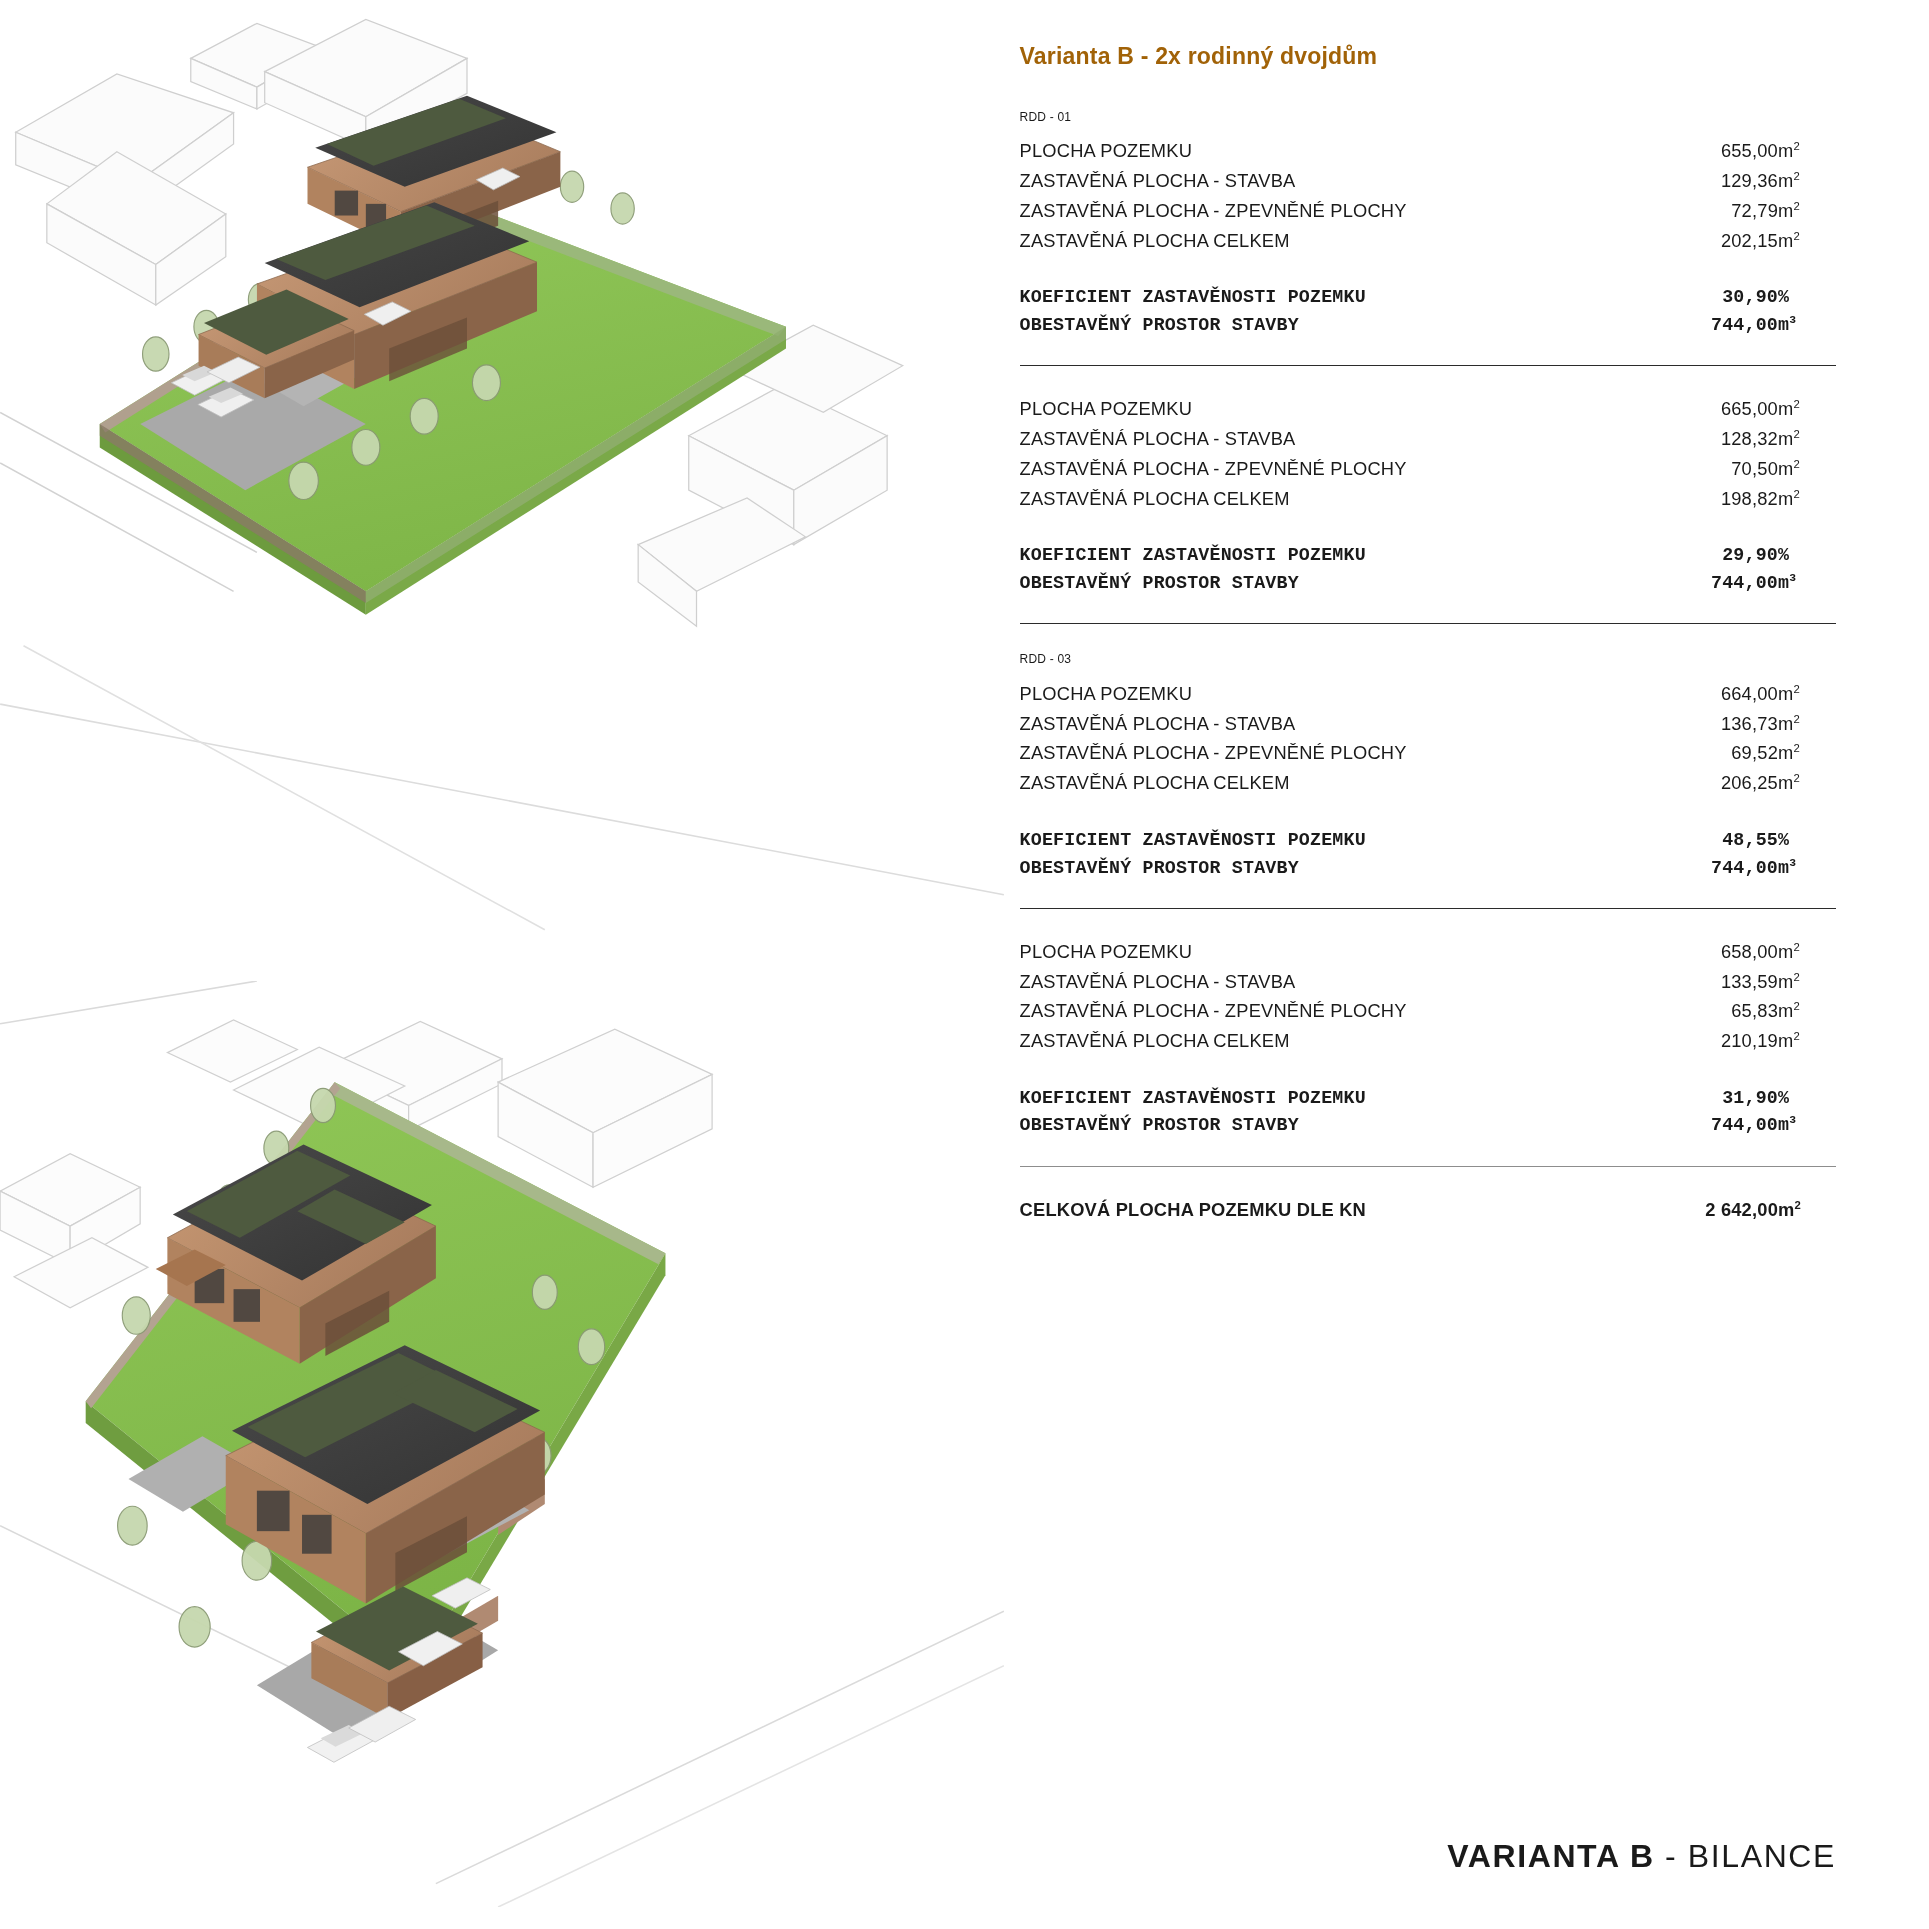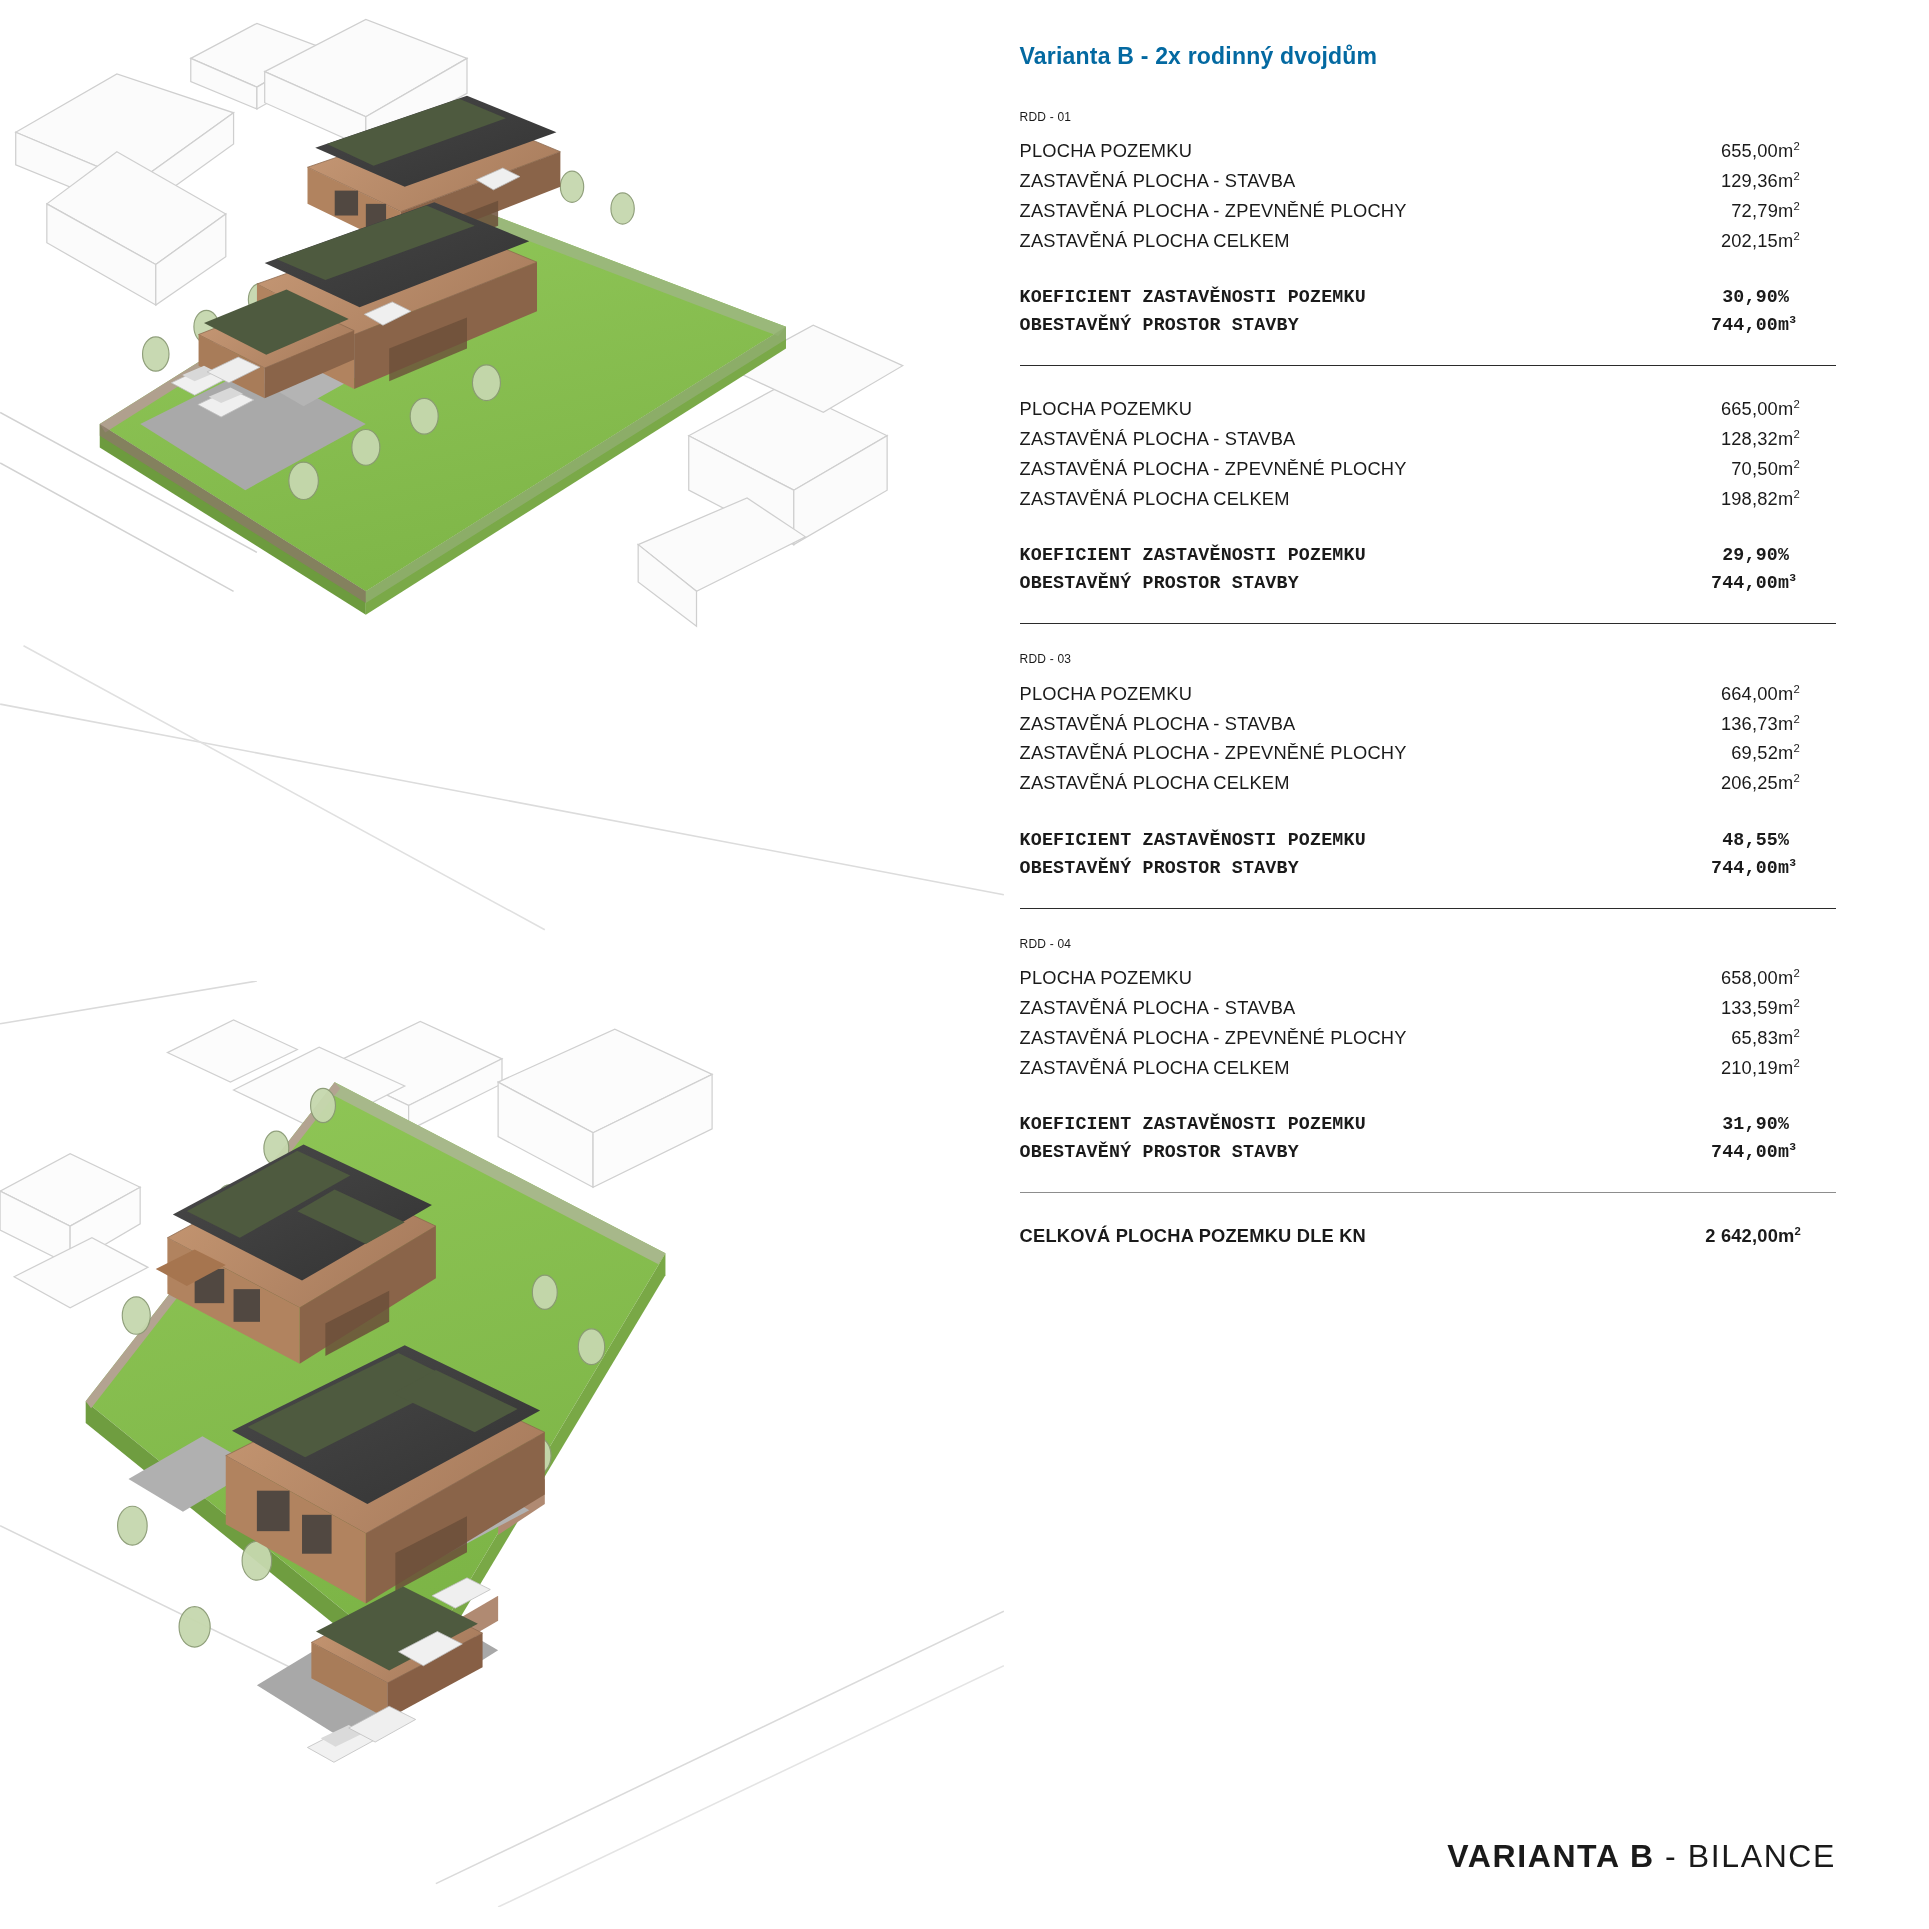--- a/index.html
+++ b/index.html
@@ -43,21 +43,21 @@
     position: relative;
     flex: 1 1 auto;
     padding: 43px 93px 0 15.6px;
     box-sizing: border-box;
   }
   .doc-title {
     font-size: 23px;
     font-weight: bold;
     letter-spacing: 0.2px;
     margin: 0 0 40px 0;
-    color: #0369a1;
+    color: #a16207;
   }
   .block { margin-bottom: 7.8px; }
   .block-title {
     font-size: 12px;
     font-weight: normal;
     margin-bottom: 12.5px;
     letter-spacing: 0.2px;
   }
   table.rows {
     width: 100%;
@@ -490,21 +490,20 @@
           <td class="value">744,00</td>
           <td class="unit">m<sup>3</sup></td>
         </tr>
       </tbody>
         </table>
     </div>
 
     <hr class="sep">
 
     <div class="block">
-      <div class="block-title">RDD - 04</div>
       <table class="rows">
         <tbody>
             <tr>
           <td class="label">PLOCHA POZEMKU</td>
           <td class="value">658,00</td>
           <td class="unit">m<sup>2</sup></td>
         </tr>
         <tr>
           <td class="label">ZASTAVĚNÁ PLOCHA - STAVBA</td>
           <td class="value">133,59</td>

